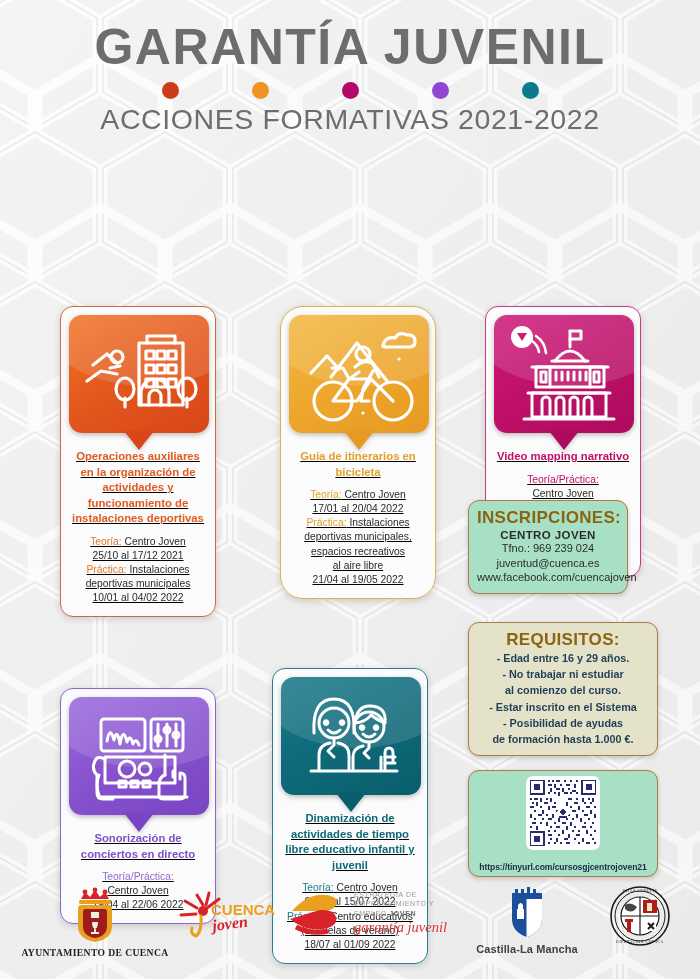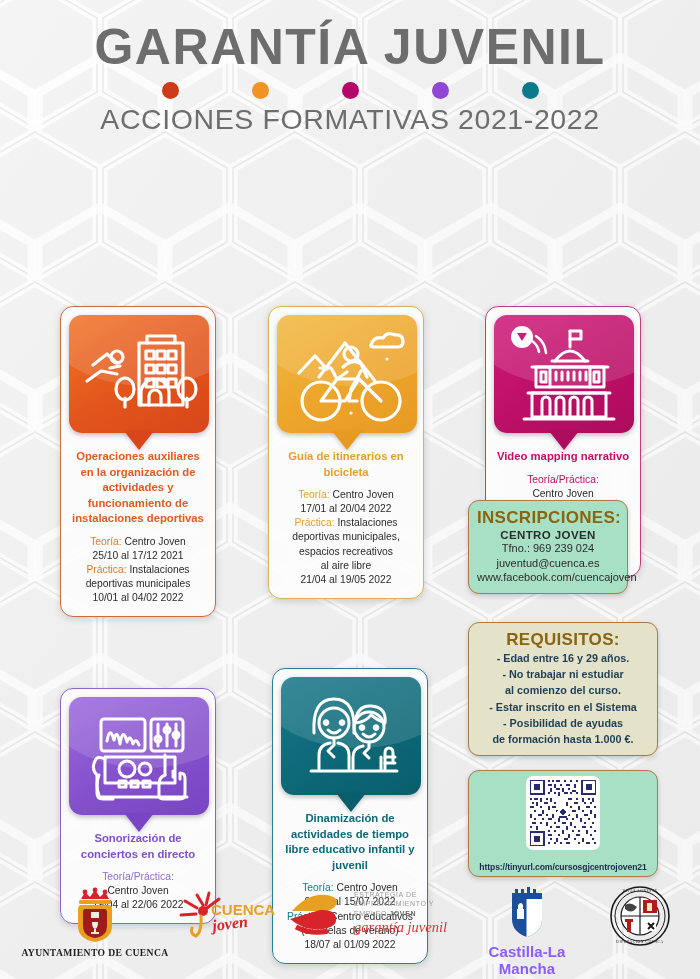--- a/index.html
+++ b/index.html
@@ -45,20 +45,21 @@
 
   .card {
     position: absolute;
     width: 156px;
     background: rgba(252,252,252,0.93);
     border-radius: 13px;
     border: 1.6px solid #cccccc;
     box-shadow: 0 2px 7px rgba(0,0,0,0.16);
     padding: 8px 8px 11px 8px;
     text-align: center;
+    text-decoration: underline;
   }
   .card .iconwrap {
     position: relative;
     width: 140px; height: 118px;
     margin: 0 auto 16px auto;
   }
   .card .iconbox {
     width: 140px; height: 118px;
     border-radius: 13px;
     position: relative;
@@ -151,21 +152,21 @@
   .qrbox { position:absolute; border-radius:11px; border:1.8px solid #b07a45;
     background:#a8e0c6; box-shadow:0 2px 5px rgba(0,0,0,0.18); text-align:center;
     padding: 5px 5px 4px 5px; }
   .qrimg { width:74px; height:74px; background:#fff; border-radius:7px; margin:0 auto; padding:4px; }
   .qrurl { font-size:8.6px; font-weight:bold; color:#1b2b4a; margin-top:12px; letter-spacing:-0.1px;}
 
   
   .footer { position:absolute; left:0; right:0; bottom:0; height:104px; }
   .logo { position:absolute; text-align:center; }
   .logo-cap { font-family:"Liberation Serif", serif; font-size:9.6px; color:#1f1f1f; letter-spacing:0.4px; font-weight:bold;}
-  .clm-cap { font-size:15px; font-weight:bold; color:#8b5cf6; letter-spacing:0.1px; }
+  .clm-cap { font-size:11px; font-weight:bold; color:#404040; letter-spacing:0.1px; }
   .gj-t1 { font-size:7px; color:#9a9a9a; line-height:1.35; letter-spacing:0.6px; text-align:left;}
   .gj-t1 b { color:#6a6a6a; }
   .gj-t2 { font-family:"Liberation Serif", serif; font-style:italic; font-size:14.5px; color:#d33; text-align:left; margin-top:1px;}
 </style>
 </head>
 <body>
 
 <div class="bg">
   <svg viewBox="0 0 700 979" xmlns="http://www.w3.org/2000/svg">
     <defs>
@@ -237,21 +238,21 @@
     <h3>Operaciones auxiliares en la organización de actividades y funcionamiento de instalaciones deportivas</h3>
     <div class="meta">
       <div><span class="lbl">Teoría:</span><span> Centro Joven</span></div>
       <div><span>25/10 al 17/12   2021</span></div>
       <div><span class="lbl">Práctica:</span><span> Instalaciones</span></div>
       <div><span>deportivas municipales</span></div>
       <div><span>10/01 al 04/02   2022</span></div>
     </div>
   </div>
 
-  <div class="card c-yellow" style="left:268px; top:170px;">
+  <div class="card c-yellow" style="left:280px; top:170px;border-radius:23px;">
     <div class="iconwrap">
       <div class="iconbox">
         <div class="sheen"></div>
         <svg width="140" height="118" viewBox="0 0 140 118" fill="none" stroke="#ffffff" stroke-width="3.2" stroke-linecap="round" stroke-linejoin="round">
 
           <path d="M22 58 l16 -17 l12 13"></path>
           <path d="M42 62 l26 -34 l30 38"></path>
 
           <path d="M94 30 q3 -9 12 -7 q4 -7 12 -3 q8 -1 8 7 q0 5 -6 5 h-22 q-5 0 -4 -2z"></path>
           <circle cx="110" cy="44" r="1.6" fill="#fff" stroke="none"></circle>

